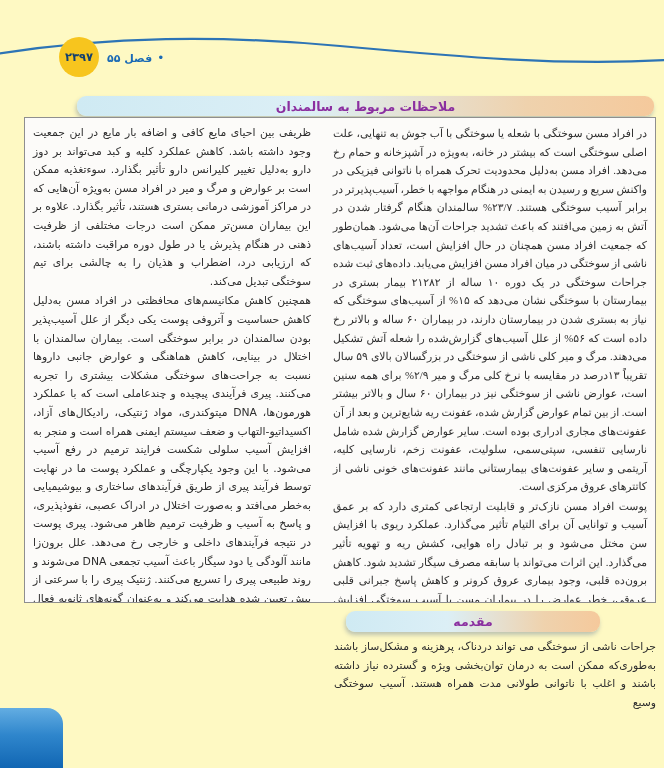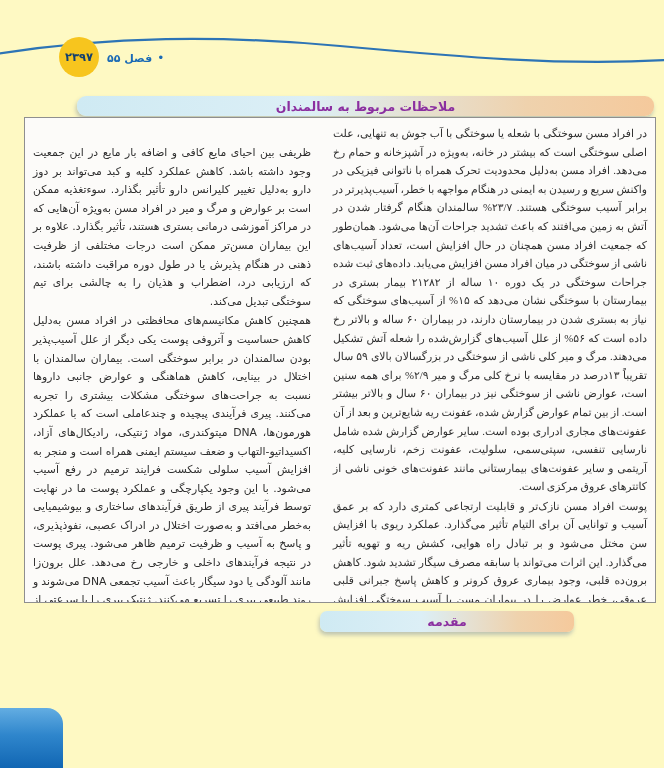--- a/index.html
+++ b/index.html
@@ -25,29 +25,29 @@
   .running-head .dot { color:#1a6ab5; font-size:12px; line-height:1; }
   .running-head .title { color:#55504a; }
   
   .banner {
     position:absolute; display:flex; align-items:center; justify-content:center;
     background:linear-gradient(90deg,#cfeaf3 0%,#dceff6 40%,#efd2ad 78%,#f5c99c 100%);
     border-radius:9px; box-shadow:-1px 3px 4px rgba(110,130,155,.45);
     color:#8b2fa0; font-weight:bold; font-size:12.5px;
   }
   .banner-elderly { left:77px; top:96px; width:577px; height:20px; }
-  .banner-intro   { left:320px; top:611px; width:254px; height:21px;border-radius:7px; }
+  .banner-intro   { left:346px; top:611px; width:254px; height:21px; }
   
   .elderly-box {
     position:absolute; left:24px; top:117px; width:632px; height:486px;
     box-sizing:border-box; border:1px solid #8f8f8f; background:#fcfbf9;
     padding:6px 8px; display:flex; direction:rtl; gap:22px; overflow:hidden;
   }
   .elderly-box .col-a { width:314px; flex:0 0 auto;font-family:Liberation Serif, serif; }
-  .elderly-box .col-b { flex:1;margin-top:20px; }
+  .elderly-box .col-b { flex:1; }
   .page p {
     margin:0; text-align:justify; font-size:10.8px; line-height:18.6px;
     color:#2e2e2e; word-spacing:-.3px;
   }
   .page p + p { margin-top:1px; }
   
   .below-left  { position:absolute; left:26px;  top:626px; width:286px; }
   .below-right { position:absolute; left:334px; top:638px; width:322px; }
   
   .watermark {
@@ -94,17 +94,20 @@
     <div class="col-b">
       <p>ظریفی بین احیای مایع کافی و اضافه بار مایع در این جمعیت وجود داشته باشد. کاهش عملکرد کلیه و کبد می‌تواند بر دوز دارو به‌دلیل تغییر کلیرانس دارو تأثیر بگذارد. سوءتغذیه ممکن است بر عوارض و مرگ و میر در افراد مسن به‌ویژه آن‌هایی که در مراکز آموزشی درمانی بستری هستند، تأثیر بگذارد. علاوه بر این بیماران مسن‌تر ممکن است درجات مختلفی از ظرفیت ذهنی در هنگام پذیرش یا در طول دوره مراقبت داشته باشند، که ارزیابی درد، اضطراب و هذیان را به چالشی برای تیم سوختگی تبدیل می‌کند.</p>
       <p>همچنین کاهش مکانیسم‌های محافظتی در افراد مسن به‌دلیل کاهش حساسیت و آتروفی پوست یکی دیگر از علل آسیب‌پذیر بودن سالمندان در برابر سوختگی است. بیماران سالمندان با اختلال در بینایی، کاهش هماهنگی و عوارض جانبی داروها نسبت به جراحت‌های سوختگی مشکلات بیشتری را تجربه می‌کنند. پیری فرآیندی پیچیده و چندعاملی است که با عملکرد هورمون‌ها، DNA میتوکندری، مواد ژنتیکی، رادیکال‌های آزاد، اکسیداتیو-التهاب و ضعف سیستم ایمنی همراه است و منجر به افزایش آسیب سلولی شکست فرایند ترمیم در رفع آسیب می‌شود. با این وجود یکپارچگی و عملکرد پوست ما در نهایت توسط فرآیند پیری از طریق فرآیندهای ساختاری و بیوشیمیایی به‌خطر می‌افتد و به‌صورت اختلال در ادراک عصبی، نفوذپذیری، و پاسخ به آسیب و ظرفیت ترمیم ظاهر می‌شود. پیری پوست در نتیجه فرآیندهای داخلی و خارجی رخ می‌دهد. علل برون‌زا مانند آلودگی یا دود سیگار باعث آسیب تجمعی DNA می‌شوند و روند طبیعی پیری را تسریع می‌کنند. ژنتیک پیری را با سرعتی از پیش تعیین شده هدایت می‌کند و به‌عنوان گونه‌های ثانویه فعال اکسیژن که در متابولیسم سلولی تجمع می‌یابند، رخ می‌دهد و باعث آسیب به اجزای حیاتی سلولی مانند غشاها، آنزیم‌ها و DNA می‌شود. این مسأله منجر به کاهش تکثیر اپیدرم می‌شود و در بدتر شدن عملکرد و یکپارچگی پوست ظاهر می‌شود (Abu-Sittah و همکاران، ۲۰۱۶).</p>
     </div>
   </div>
 
   <div class="banner banner-intro">
     <span>مقدمه</span>
   </div>
 
+  <div class="below-right">
+    <p>جراحات ناشی از سوختگی می تواند دردناک، پرهزینه و مشکل‌ساز باشند به‌طوری‌که ممکن است به درمان توان‌بخشی ویژه و گسترده نیاز داشته باشند و اغلب با ناتوانی طولانی مدت همراه هستند. آسیب سوختگی وسیع</p>
+  </div>
 
 
   <div class="corner-tab"></div>
 
 </div>
 
 </body></html>

